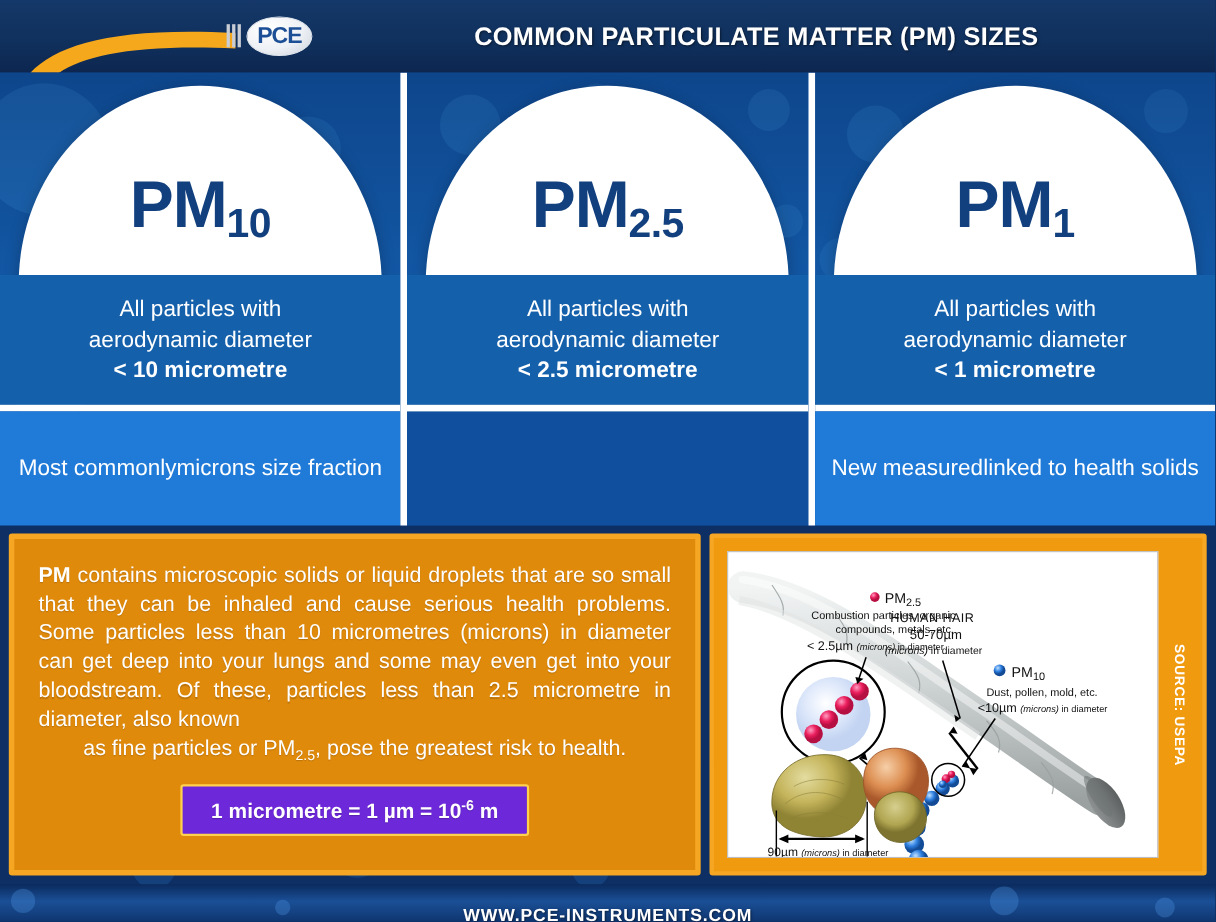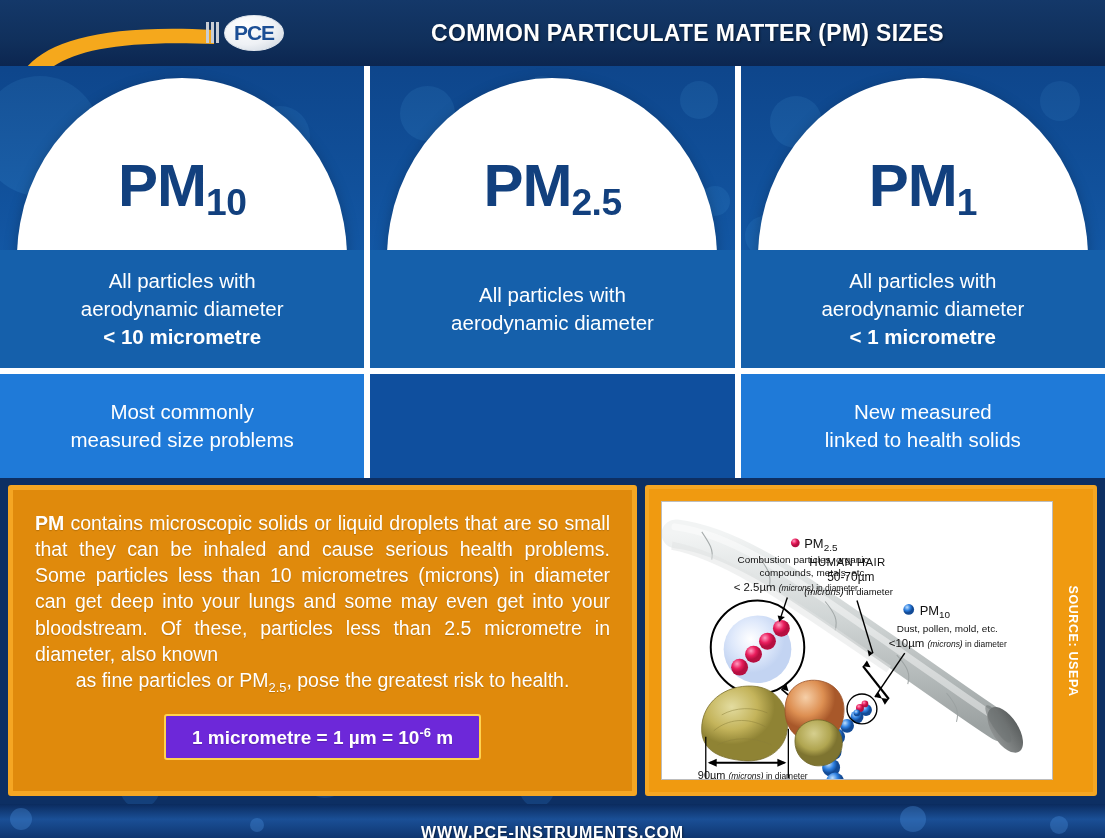--- a/index.html
+++ b/index.html
@@ -93,21 +93,21 @@
     text-align:center;
     font-size:20.5px; line-height:1.35;
     padding:0 10px;
   }
   .band-dark .strong { font-weight:bold; }
 
   .band-light {
     background:#1f7ad8;
     color:#ffffff;
     flex:1;
-    display:flex; flex-direction:column; align-items:center; justify-content:center;
+    display:flex; flex-direction:row; align-items:center; justify-content:center;
     text-align:center;
     font-size:20.5px; line-height:1.35;
     padding:0 10px;
   }
   .sep-white { height:6px; background:#ffffff; }
 
   
   .lower {
     position:absolute; top:478px; left:0;
     width:1105px; height:326px;
@@ -246,33 +246,34 @@
         </div>
       </div>
       <div class="band-dark">
         <div>All particles with</div>
         <div>aerodynamic diameter</div>
         <div class="strong">&lt; 10 micrometre</div>
       </div>
       <div class="sep-white"></div>
       <div class="band-light">
         <div>Most commonly</div>
-        <div>measured size problems</div>
+        <div>microns size fraction</div>
       </div>
     </div>
 
     <div class="card">
       <div class="dome">
         <div class="dome-shape">
           <div class="pm-label"><span>PM</span><sub>2.5</sub></div>
         </div>
       </div>
       <div class="band-dark">
         <div>All particles with</div>
         <div>aerodynamic diameter</div>
+        <div class="strong">&lt; 2.5 micrometre</div>
       </div>
       <div class="sep-white"></div>
     </div>
 
     <div class="card">
       <div class="dome">
         <div class="dome-shape">
           <div class="pm-label"><span>PM</span><sub>1</sub></div>
         </div>
       </div>

